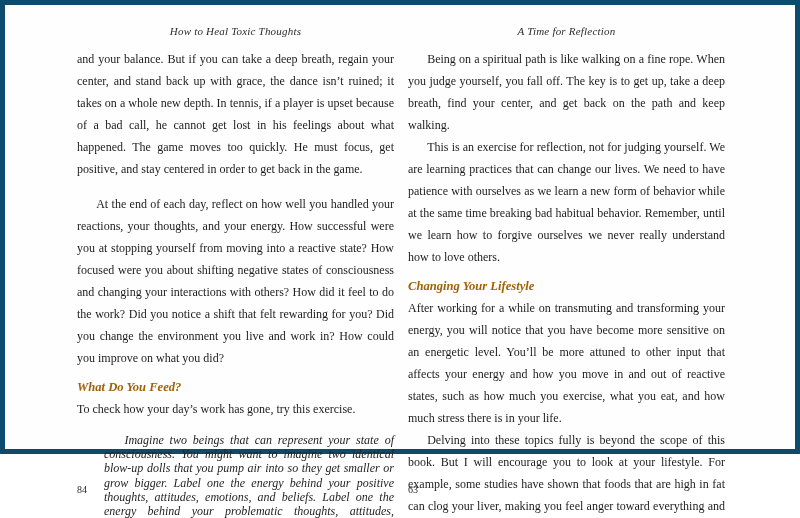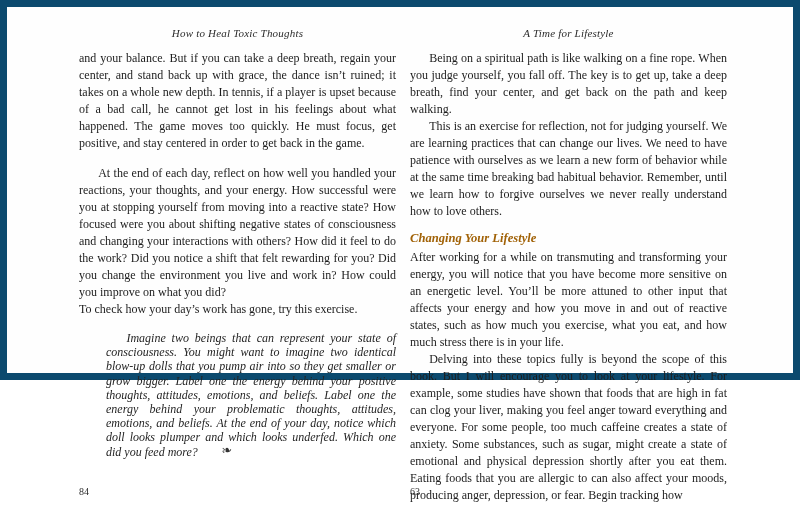--- a/index.html
+++ b/index.html
@@ -6,22 +6,22 @@
     margin: 0;
     padding: 0;
     background: #ffffff;
     width: 800px;
     height: 518px;
     font-family: "Liberation Serif", "DejaVu Serif", serif;
   }
   .frame {
     box-sizing: border-box;
     width: 800px;
-    height: 380px;
-    border: 7px solid #0c4a6e;
+    height: 454px;
+    border: 5px solid #0c4a6e;
     background: #fefefe;
     display: flex;
     gap: 14px;
     padding: 20px 60px 24px 72px;
   }
   .page {
     position: relative;
     width: 317px;
     height: 470px;
     color: #1c1c1c;
@@ -30,21 +30,21 @@
     text-align: center;
     font-style: italic;
     font-size: 11px;
     color: #2b2b2b;
     margin-bottom: 11px;
     letter-spacing: 0.2px;
   }
   .body-text {
     margin: 0;
     font-size: 12px;
-    line-height: 17px;
+    line-height: 22px;
     text-align: justify;
     hyphens: auto;
     -webkit-hyphens: auto;
     color: #1c1c1c;
   }
   .indent { text-indent: 1.6em; }
   .no-indent { text-indent: 0; }
   .para-gap { margin-bottom: 13px; }
   .section-heading {
     margin: 11px 0 3px 0;
@@ -87,31 +87,32 @@
 
 <div class="frame">
 
   <div class="page">
     <div class="running-head">How to Heal Toxic Thoughts</div>
 
     <p class="body-text no-indent para-gap">and your balance. But if you can take a deep breath, regain your center, and stand back up with grace, the dance isn’t ruined; it takes on a whole new depth. In tennis, if a player is upset because of a bad call, he cannot get lost in his feelings about what happened. The game moves too quickly. He must focus, get positive, and stay centered in order to get back in the game.</p>
 
     <p class="body-text indent">At the end of each day, reflect on how well you handled your reactions, your thoughts, and your energy. How successful were you at stopping yourself from moving into a reactive state? How focused were you about shifting negative states of consciousness and changing your interactions with others? How did it feel to do the work? Did you notice a shift that felt rewarding for you? Did you change the environment you live and work in? How could you improve on what you did?</p>
 
+    <h3 class="section-heading">What Do You Feed?</h3>
 
     <p class="body-text no-indent">To check how your day’s work has gone, try this exercise.</p>
 
     <p class="exercise"><span>Imagine two beings that can represent your state of consciousness. You might want to imagine two identical blow-up dolls that you pump air into so they get smaller or grow bigger. Label one the energy behind your positive thoughts, attitudes, emotions, and beliefs. Label one the energy behind your problematic thoughts, attitudes, emotions, and beliefs. At the end of your day, notice which doll looks plumper and which looks underfed. Which one did you feed more?</span>
       <span class="ornament">❧</span></p>
 
     <div class="page-number">84</div>
   </div>
 
   <div class="page">
-    <div class="running-head">A Time for Lifestyle</div>
+    <div class="running-head">A Time for Reflection</div>
 
     <p class="body-text indent">Being on a spiritual path is like walking on a fine rope. When you judge yourself, you fall off. The key is to get up, take a deep breath, find your center, and get back on the path and keep walking.</p>
 
     <p class="body-text indent">This is an exercise for reflection, not for judging yourself. We are learning practices that can change our lives. We need to have patience with ourselves as we learn a new form of behavior while at the same time breaking bad habitual behavior. Remember, until we learn how to forgive ourselves we never really understand how to love others.</p>
 
     <h3 class="section-heading">Changing Your Lifestyle</h3>
 
     <p class="body-text no-indent">After working for a while on transmuting and transforming your energy, you will notice that you have become more sensitive on an energetic level. You’ll be more attuned to other input that affects your energy and how you move in and out of reactive states, such as how much you exercise, what you eat, and how much stress there is in your life.</p>
 
     <p class="body-text indent mt-sm">Delving into these topics fully is beyond the scope of this book. But I will encourage you to look at your lifestyle. For example, some studies have shown that foods that are high in fat can clog your liver, making you feel anger toward everything and everyone. For some people, too much caffeine creates a state of anxiety. Some substances, such as sugar, might create a state of emotional and physical depression shortly after you eat them. Eating foods that you are allergic to can also affect your moods, producing anger, depression, or fear. Begin tracking how</p>

